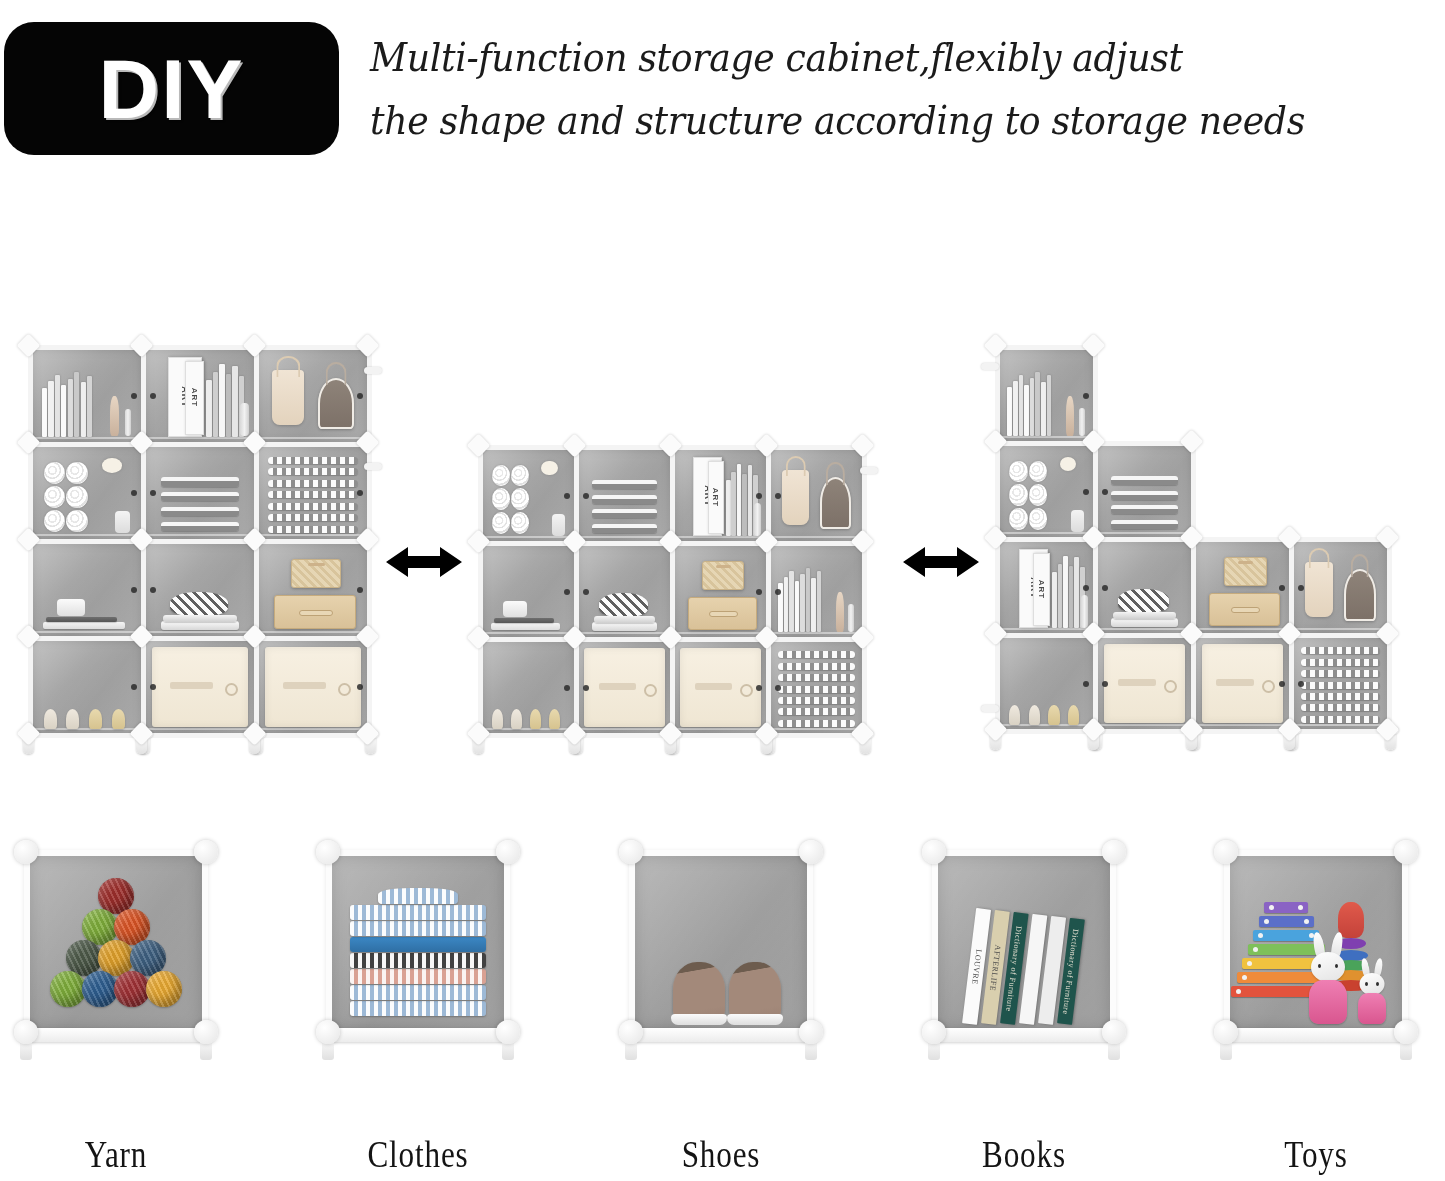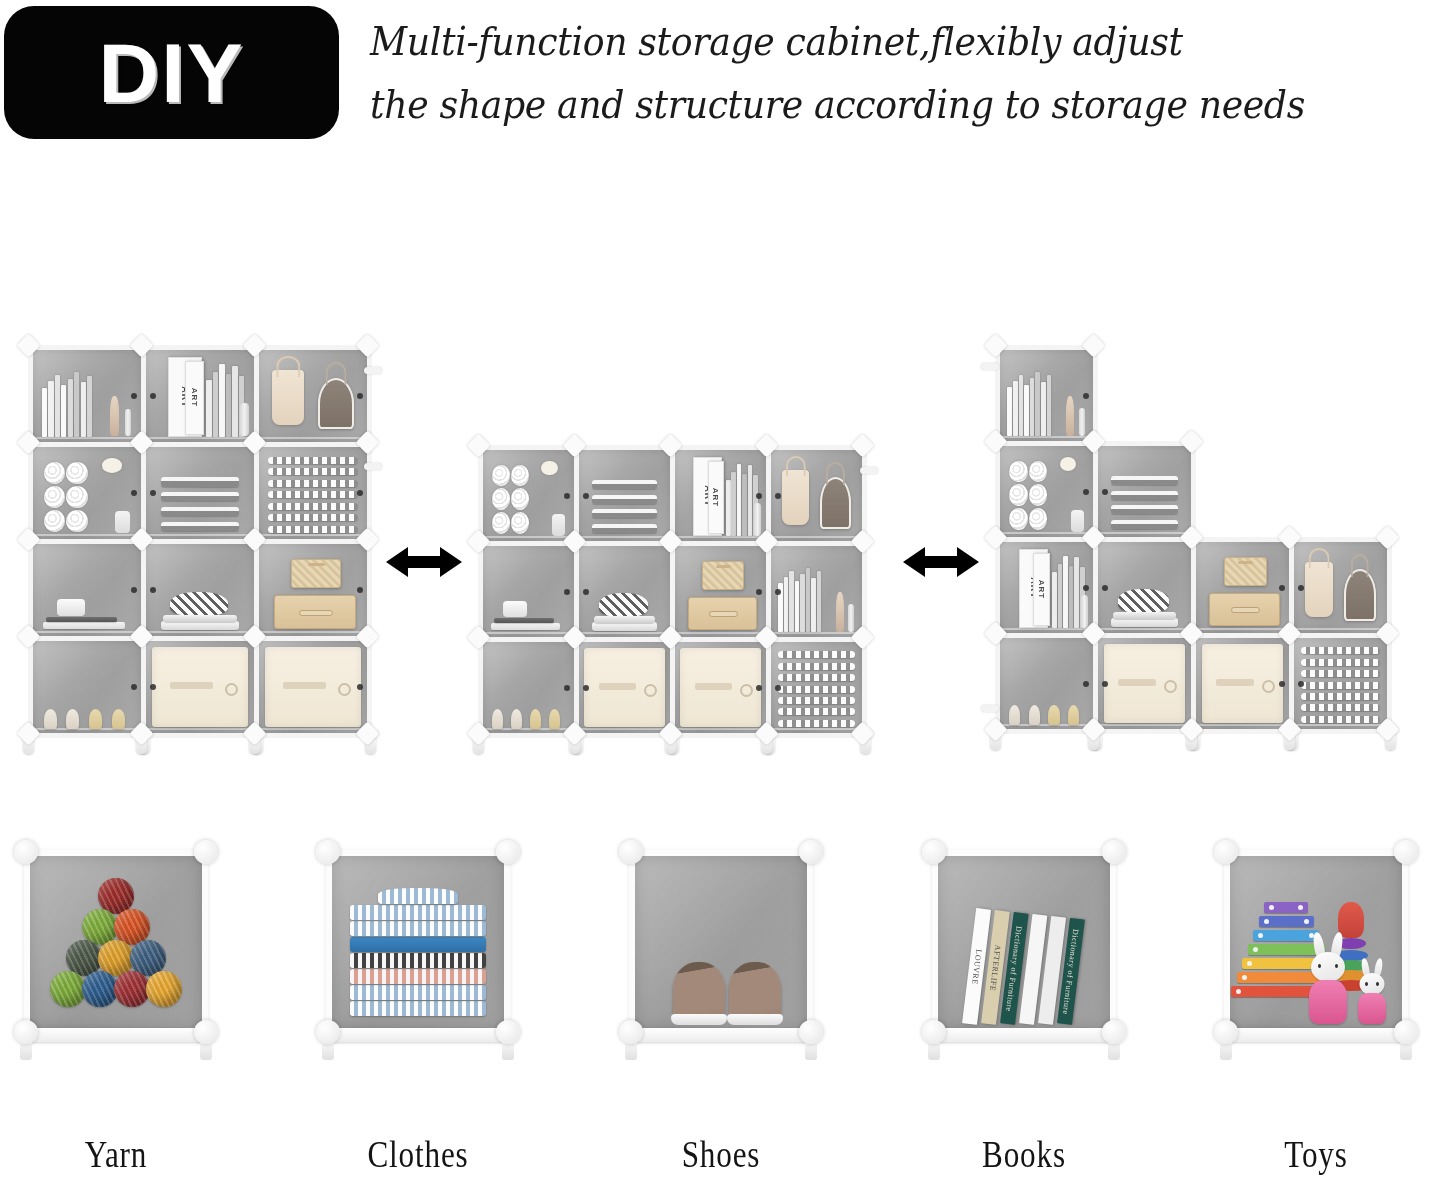--- a/index.html
+++ b/index.html
@@ -5,21 +5,21 @@
   html,body{margin:0;padding:0;}
   body{
     width:1445px;height:1181px;
     background:#ffffff;
     font-family:"Liberation Serif", serif;
     overflow:hidden;
     position:relative;
   }
 
   
-  .header{position:absolute;left:0;top:0;width:1445px;height:150px;}
+  .header{position:absolute;left:0;top:16px;width:1445px;height:150px;}
   .diy-badge{
     position:absolute;left:4px;top:6px;width:335px;height:133px;
     background:#050505;border-radius:30px;
     display:flex;align-items:center;justify-content:center;
   }
   .diy-text{
     font-family:"Liberation Sans", sans-serif;
     font-weight:bold;font-size:84px;letter-spacing:2px;
     color:#ffffff;line-height:1;
     text-shadow:2px 2px 0 #b9b9b9, 3px 3px 2px rgba(0,0,0,0.4);

